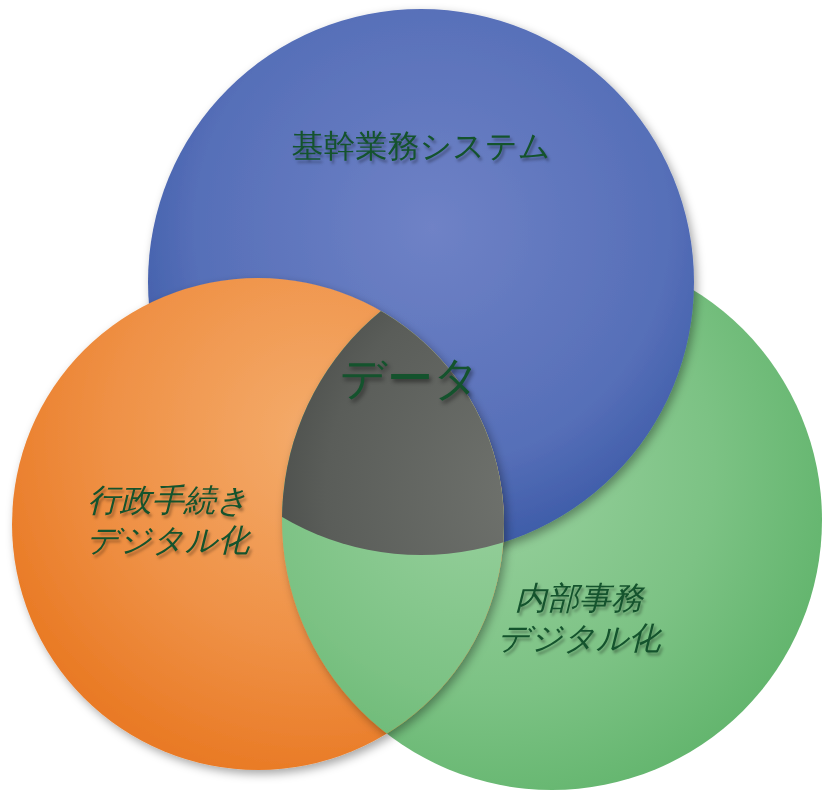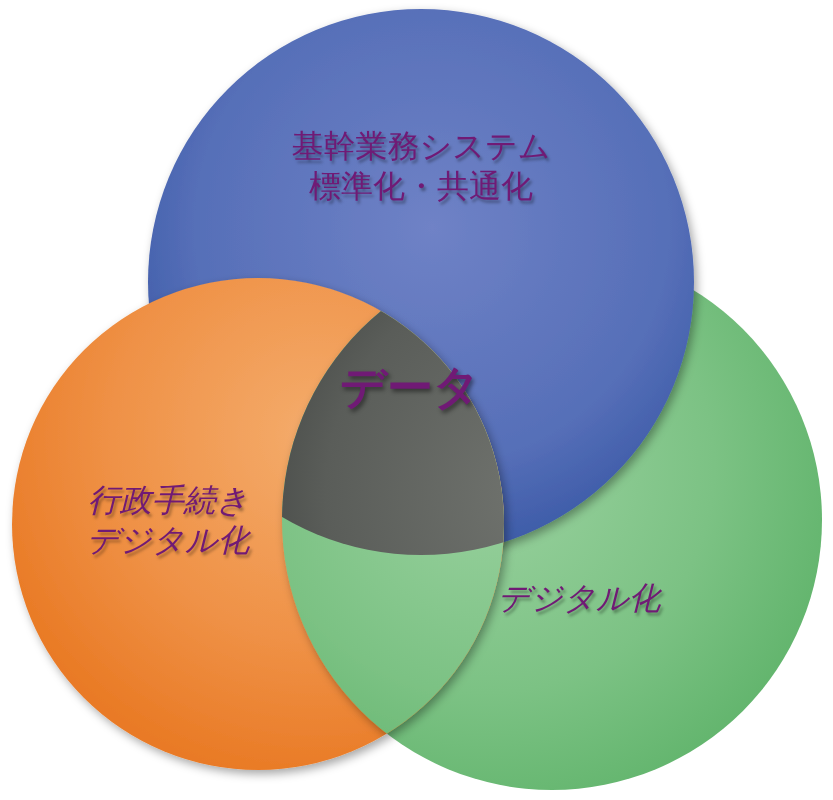--- a/index.html
+++ b/index.html
@@ -1,26 +1,26 @@
 <!DOCTYPE html>
 <html><head>
 <meta charset="utf-8">
 <style>
   html, body { margin: 0; padding: 0; background: #ffffff; }
   body { width: 833px; height: 800px; position: relative; overflow: hidden;
          font-family: "DejaVu Sans", "Liberation Sans", sans-serif; }
   #venn { position: absolute; left: 0; top: 0; }
-  .label { position: absolute; color: #701a75; text-align: center; line-height: 1.25;
+  .label { position: absolute; color: #14532d; text-align: center; line-height: 1.25;
            text-shadow: 2px 3px 3px rgba(0,0,0,0.35); white-space: nowrap; }
   .label span { display: block; }
   .italic { font-style: italic; }
   #label-blue { left: 256px; top: 126px; width: 330px; font-size: 32px; }
   #label-orange { left: 58px; top: 480px; width: 220px; font-size: 32px; }
   #label-green { left: 474px; top: 578px; width: 210px; font-size: 32px; }
-  #label-center { left: 320px; top: 358px; width: 180px; font-size: 46px; font-weight: bold; line-height: 1.28;
+  #label-center { left: 320px; top: 349px; width: 180px; font-size: 46px; font-weight: normal; line-height: 1.28;
                   text-shadow: 2px 3px 4px rgba(0,0,0,0.45); }
 </style>
 </head>
 <body>
 
 <svg id="venn" width="833" height="800" viewBox="0 0 833 800" xmlns="http://www.w3.org/2000/svg">
   <defs>
     <radialGradient id="gBlue" cx="0.52" cy="0.40" r="0.62">
       <stop offset="0" stop-color="#6f82c6"></stop>
       <stop offset="0.7" stop-color="#566fb8"></stop>
@@ -67,27 +67,27 @@
 
   <g clip-path="url(#clipBlue)">
     <g clip-path="url(#clipOrange)">
       <circle cx="552" cy="520" r="270" fill="url(#gGray)"></circle>
     </g>
   </g>
 </svg>
 
 <div id="label-blue" class="label">
   <span>基幹業務システム</span>
-  <span>標準化・共通化</span>
 </div>
 
 <div id="label-orange" class="label italic">
   <span>行政手続き</span>
   <span>デジタル化</span>
 </div>
 
 <div id="label-green" class="label italic">
+  <span>内部事務</span>
   <span>デジタル化</span>
 </div>
 
 <div id="label-center" class="label">
   <span>データ</span>
 </div>
 
 </body></html>

